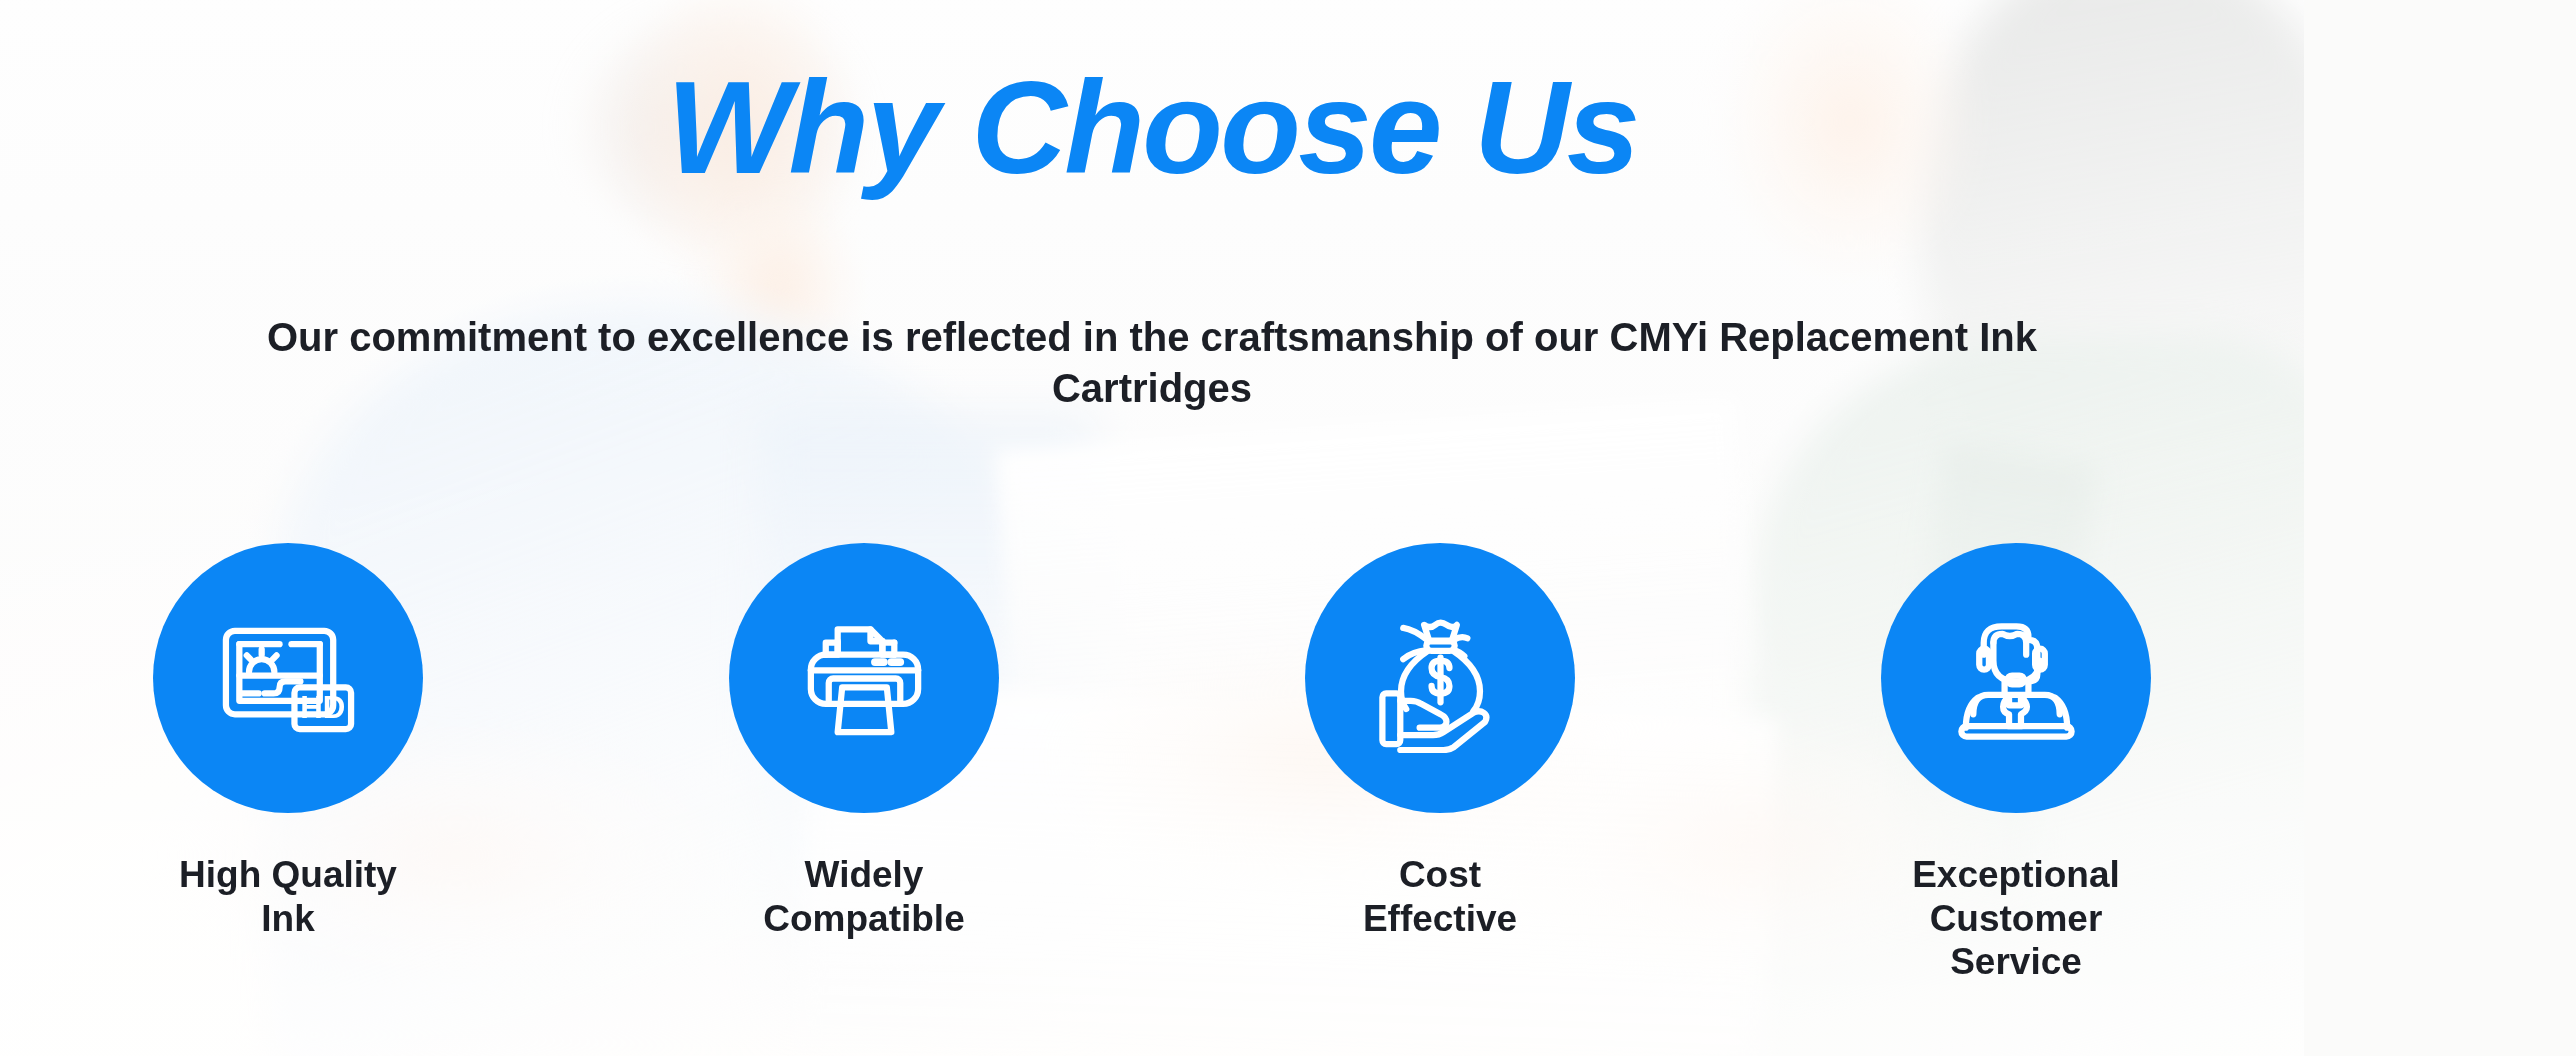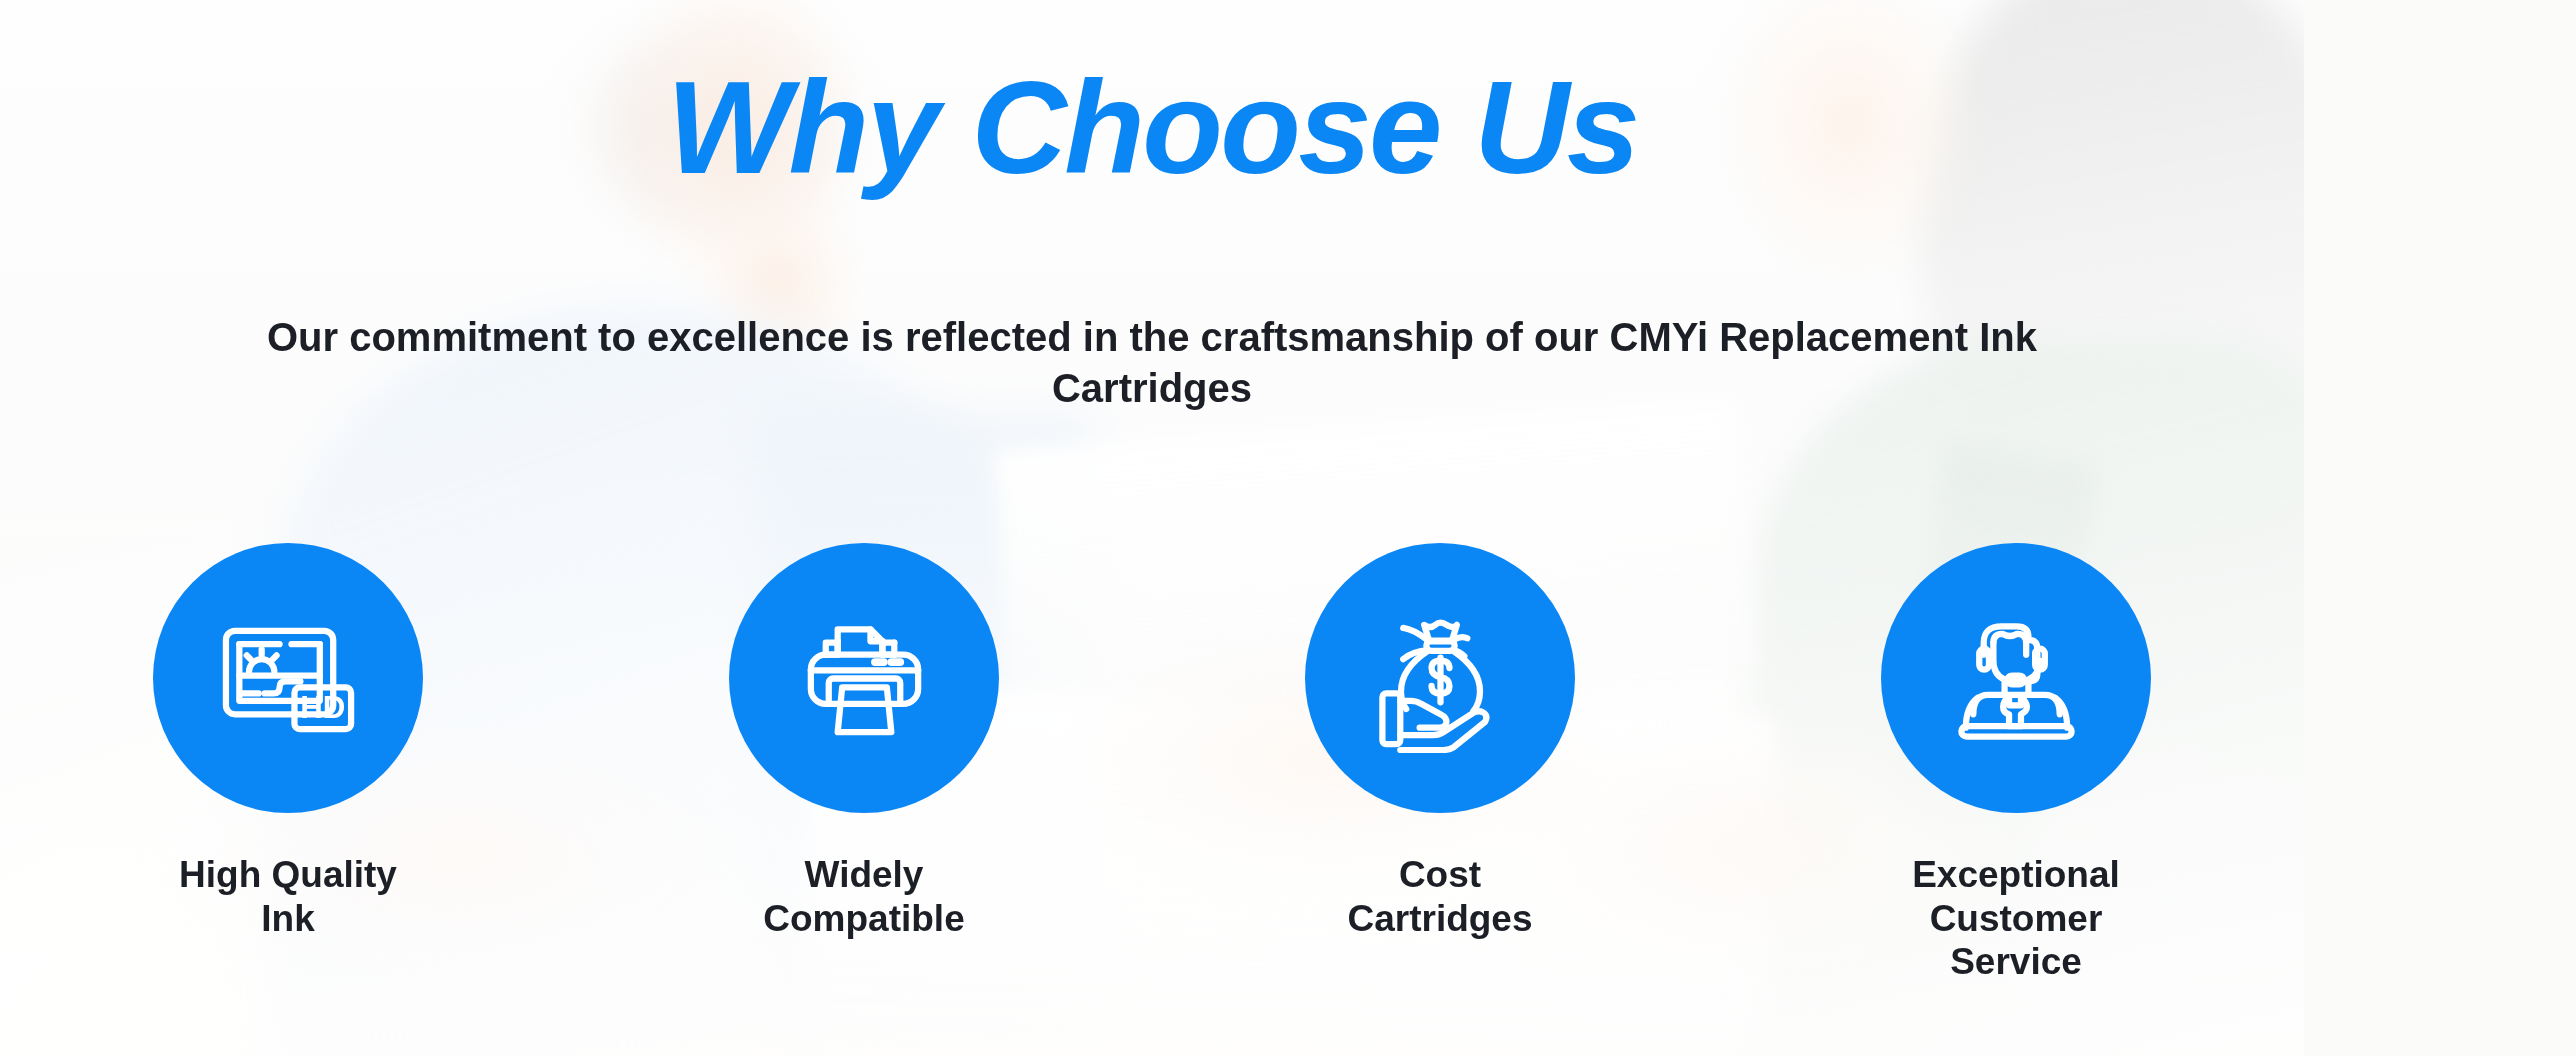--- a/index.html
+++ b/index.html
@@ -262,21 +262,21 @@
             <path d="M41.5 31.5 q-18 12 -18 27 q0 7 3.5 12"></path>
             <path d="M58.5 31.5 q18 12 18 27 q0 8 -4.5 13.5"></path>
             <path d="M50 36 V66"></path>
             <path d="M56 43 q0 -5 -6 -5 t-6 5 t6 6 t6 6 t-6 5 t-6 -5"></path>
             <rect x="11" y="60" width="12" height="34" rx="2.5"></rect>
             <path d="M23 65 h7 q4 0 7 2 l13 7 q4 2 4 5 t-4 4 H36"></path>
             <path d="M23 88 h22 q4 0 7 -2 l20 -13 q4 -2 7 0 t1 6 l-21 17 q-3 2 -7 2 H23"></path>
           </svg>
         </div>
         <div class="feature-label">Cost
-Cartridges</div>
+Effective</div>
       </div>
 
       <div class="feature">
         <div class="icon-circle">
           <svg viewBox="0 0 100 100" fill="none" stroke="#ffffff" stroke-width="4.2" stroke-linecap="round" stroke-linejoin="round">
             <path d="M28 34 v-8 q0 -11 12 -11 h10 q8 0 8 7 v2 q6 0 6 6 v12"></path>
             <path d="M34.5 26 q0 -6 6 -6 q5 3 10 0 q6 0 6 6 v8"></path>
             <path d="M34.5 26 v12 q0 14 15.5 14 t15.5 -14"></path>
             <rect x="25" y="30" width="6.5" height="14" rx="3.2"></rect>
             <rect x="62.5" y="30" width="6.5" height="14" rx="3.2"></rect>

